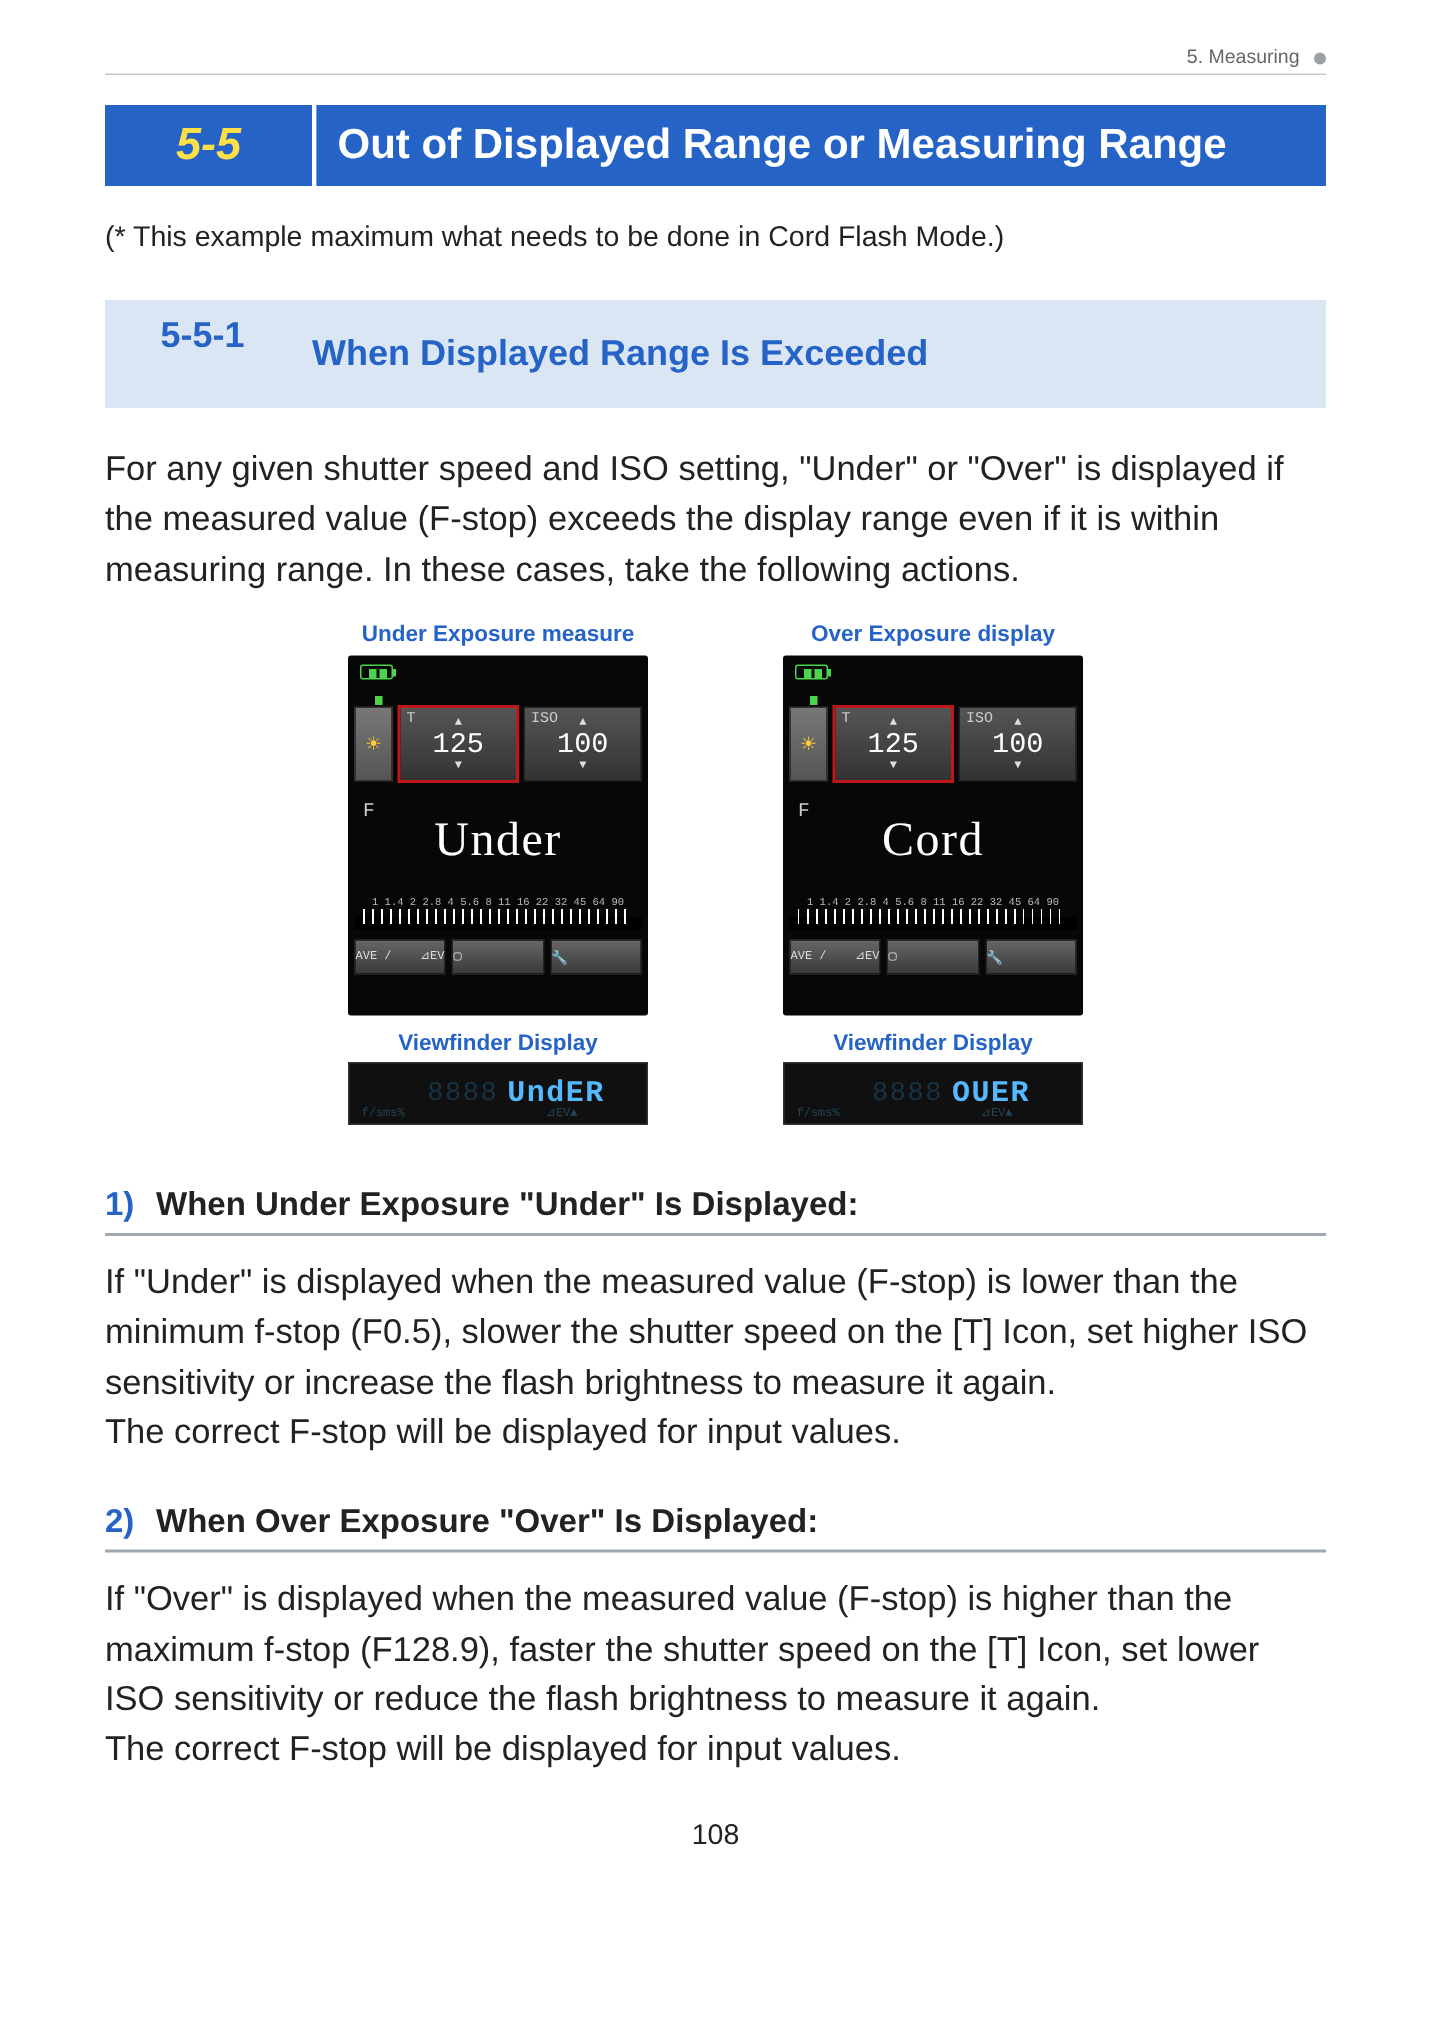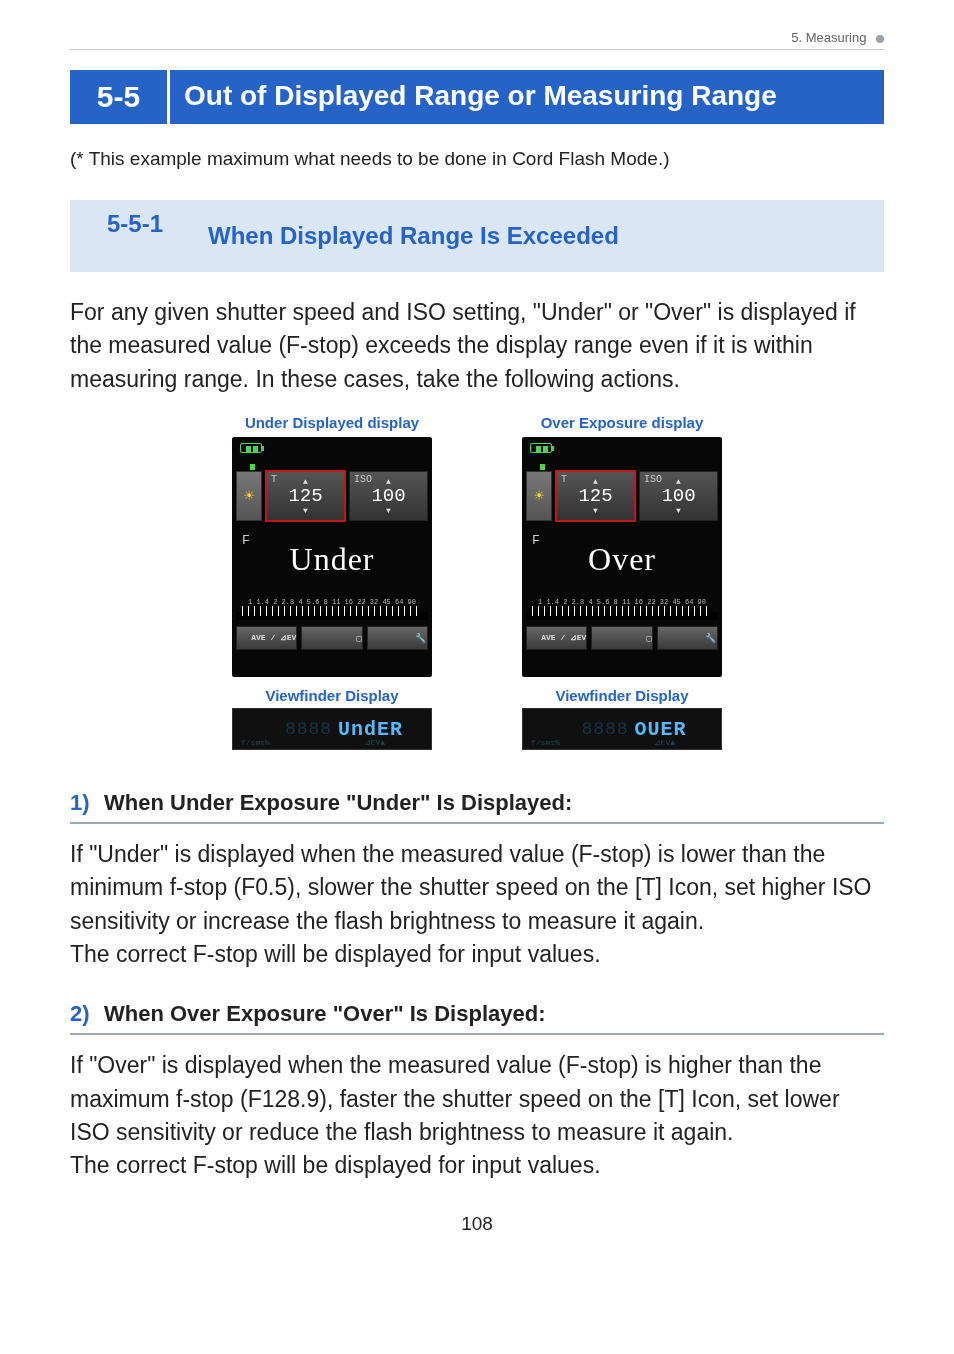--- a/index.html
+++ b/index.html
@@ -38,27 +38,28 @@
     margin: 0 0 20px 0;
   }
 
   
   .sec-main {
     display: flex;
     margin-bottom: 24px;
   }
   .sec-main-num {
     background: var(--blue-strong);
-    color: #ffffff;
+    color: #fde047;
     font-size: 30px;
     font-weight: bold;
-    width: 100px;
+    width: 141px;
     text-align: center;
     padding: 10px 0;
     border-right: 3px solid #fff;
+    font-style: italic;
   }
   .sec-main-title {
     background: var(--blue-strong);
     color: #fff;
     font-size: 28px;
     font-weight: bold;
     flex: 1;
     padding: 10px 14px;
   }
 
@@ -235,24 +236,23 @@
   .lcd-bot {
     display:flex;
     gap: 4px;
     margin-top: 6px;
     height: 24px;
   }
   .lcd-bot-cell {
     flex:1;
     background: linear-gradient(#666,#3a3a3a);
     border: 1px solid #222;
-    display:flex;align-items:center;justify-content:flex-end;
+    display:flex;align-items:center;justify-content:space-between;
     font-size: 9px;
     color: #ddd;
-    font-weight: bold;
   }
   .lcd-bot-cell.small { font-size: 8px; line-height:1; }
 
   
   .vf {
     width: 200px;
     height: 42px;
     margin: 0 auto;
     background: #101010;
     border: 1px solid #333;
@@ -335,21 +335,21 @@
   <div class="sec-sub">
     <div class="sec-sub-num">5-5-1</div>
     <div class="sec-sub-title">When Displayed Range Is Exceeded</div>
   </div>
 
   <div class="body-text">For any given shutter speed and ISO setting, "Under" or "Over" is displayed if the measured value (F-stop) exceeds the display range even if it is within measuring range. In these cases, take the following actions.</div>
 
   <div class="disp-row">
 
     <div class="disp-col">
-      <div class="disp-caption">Under Displayed display</div>
+      <div class="disp-caption">Under Exposure measure</div>
       <div class="lcd-main">
         <div class="lcd-batt-row">
           <div class="lcd-batt"><i></i><i></i><i></i></div>
         </div>
         <div class="lcd-top">
           <div class="lcd-sun">☀</div>
           <div class="lcd-box red">
             <span class="lcd-box-label">T</span>
             <span class="lcd-up">▲</span>
             <span class="lcd-val">125</span>
@@ -398,21 +398,21 @@
             <span class="lcd-down">▼</span>
           </div>
           <div class="lcd-box">
             <span class="lcd-box-label">ISO</span>
             <span class="lcd-up">▲</span>
             <span class="lcd-val">100</span>
             <span class="lcd-down">▼</span>
           </div>
         </div>
         <span class="lcd-f-label">F</span>
-        <div class="lcd-big">Over</div>
+        <div class="lcd-big">Cord</div>
         <div class="lcd-scale">1  1.4  2  2.8  4  5.6  8   11 16 22 32 45 64 90</div>
         <div class="lcd-ticks"></div>
         <div class="lcd-bot">
           <div class="lcd-bot-cell small">
             <span>AVE /</span>&nbsp;<span>⊿EV</span>
           </div>
           <div class="lcd-bot-cell">▢</div>
           <div class="lcd-bot-cell">🔧</div>
         </div>
       </div>

